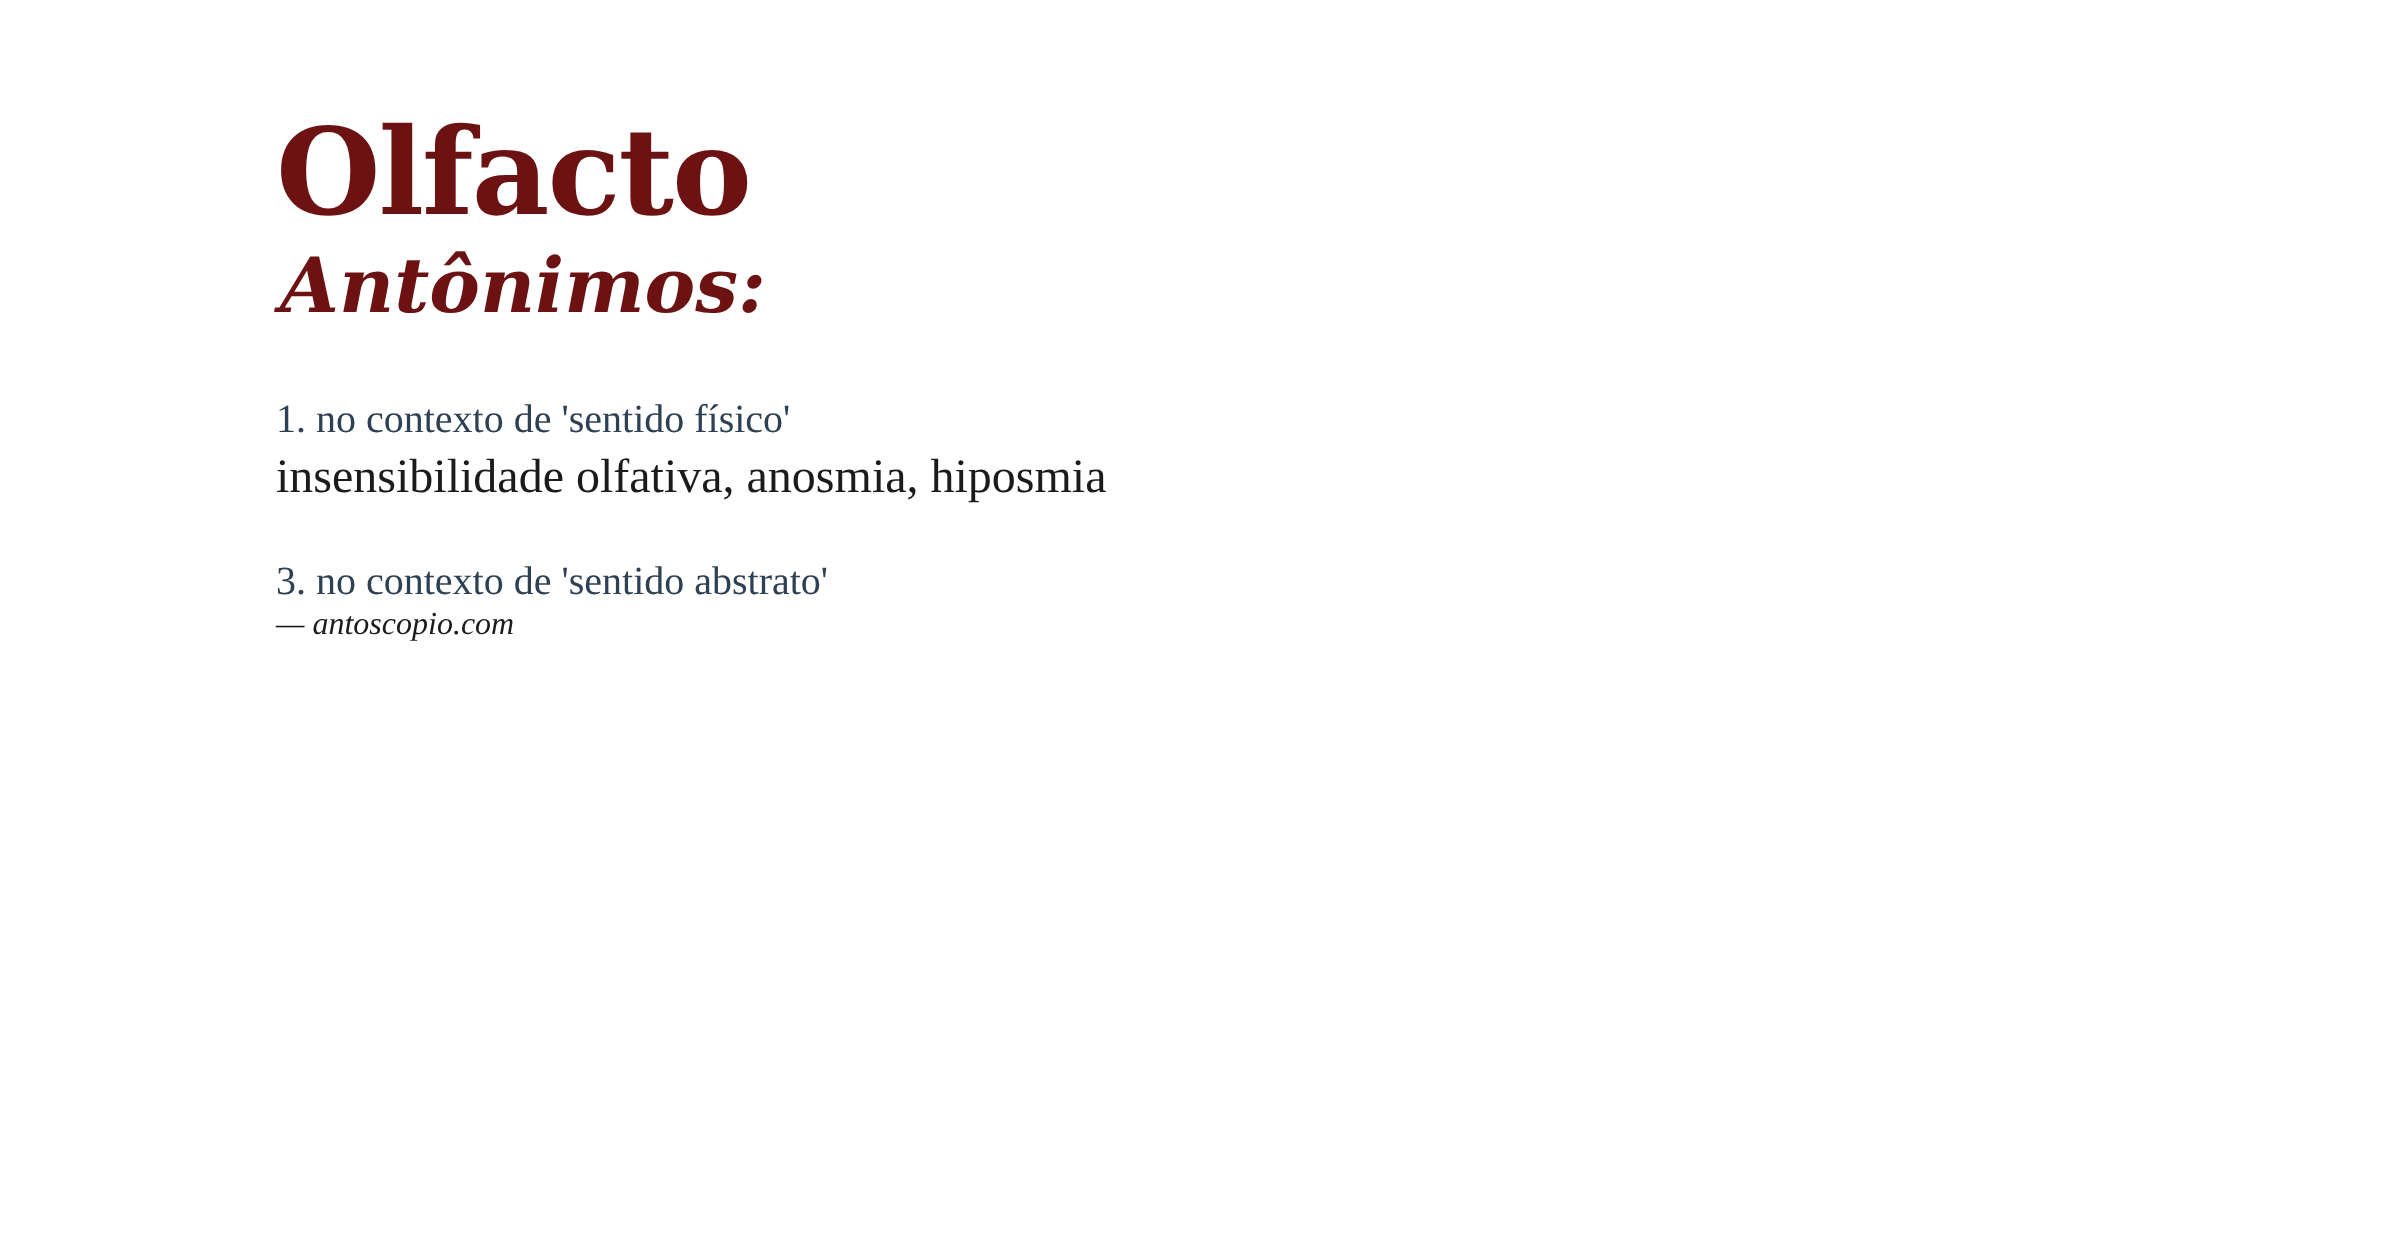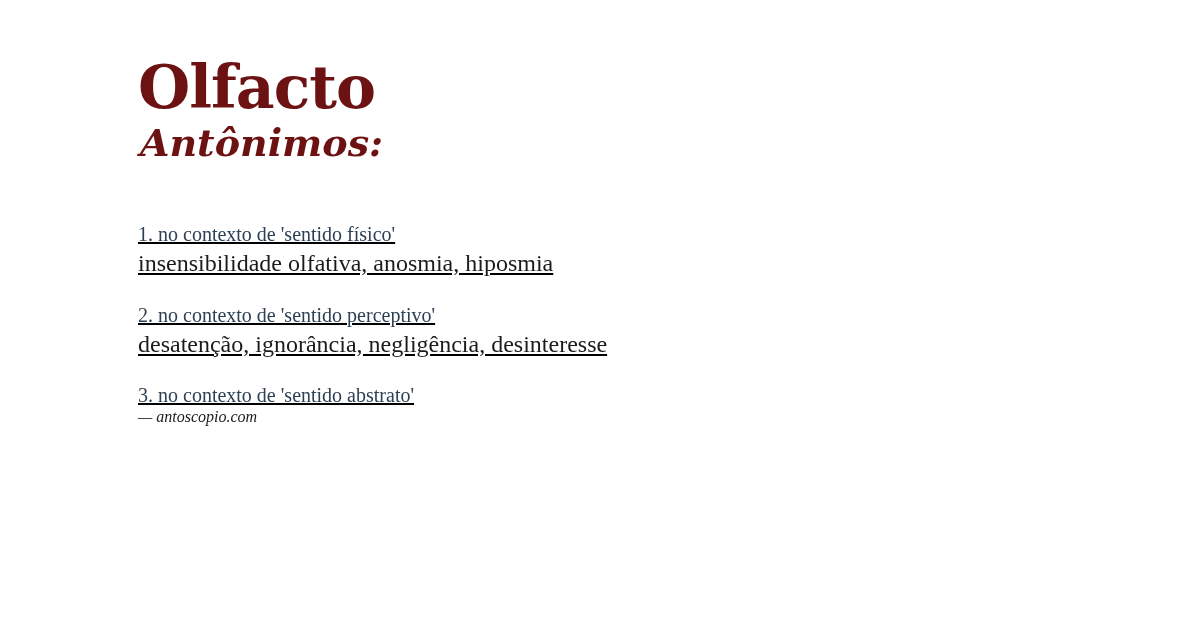--- a/index.html
+++ b/index.html
@@ -37,21 +37,21 @@
   }
   .section-label {
     margin: 3px 0 0 2px;
     font-family: "DejaVu Serif", serif;
     font-weight: 700;
     font-style: italic;
     font-size: 38px;
     line-height: 1.1;
     color: var(--accent);
   }
-  .senses { margin-top: 58px; text-decoration: underline; }
+  .senses { margin-top: 34px; }
   .sense + .sense { margin-top: 25px; }
   .sense-context {
     font-size: 20px;
     line-height: 1.2;
     color: var(--context);
   }
   .sense-antonyms {
     margin-top: 3px;
     font-size: 24px;
     line-height: 1.2;
@@ -74,24 +74,20 @@
 
     <h2 class="section-label">Antônimos:</h2>
 
     <div class="senses">
 
       <div class="sense">
         <div class="sense-context">1. no contexto de 'sentido físico'</div>
         <div class="sense-antonyms">insensibilidade olfativa, anosmia, hiposmia</div>
       </div>
 
-      <div class="sense">
-        <div class="sense-context">2. no contexto de 'sentido perceptivo'</div>
-        <div class="sense-antonyms">desatenção, ignorância, negligência, desinteresse</div>
-      </div>
 
       <div class="sense">
         <div class="sense-context">3. no contexto de 'sentido abstrato'</div>
       </div>
 
     </div>
 
     <div class="attribution">— antoscopio.com</div>
 
   </div>

